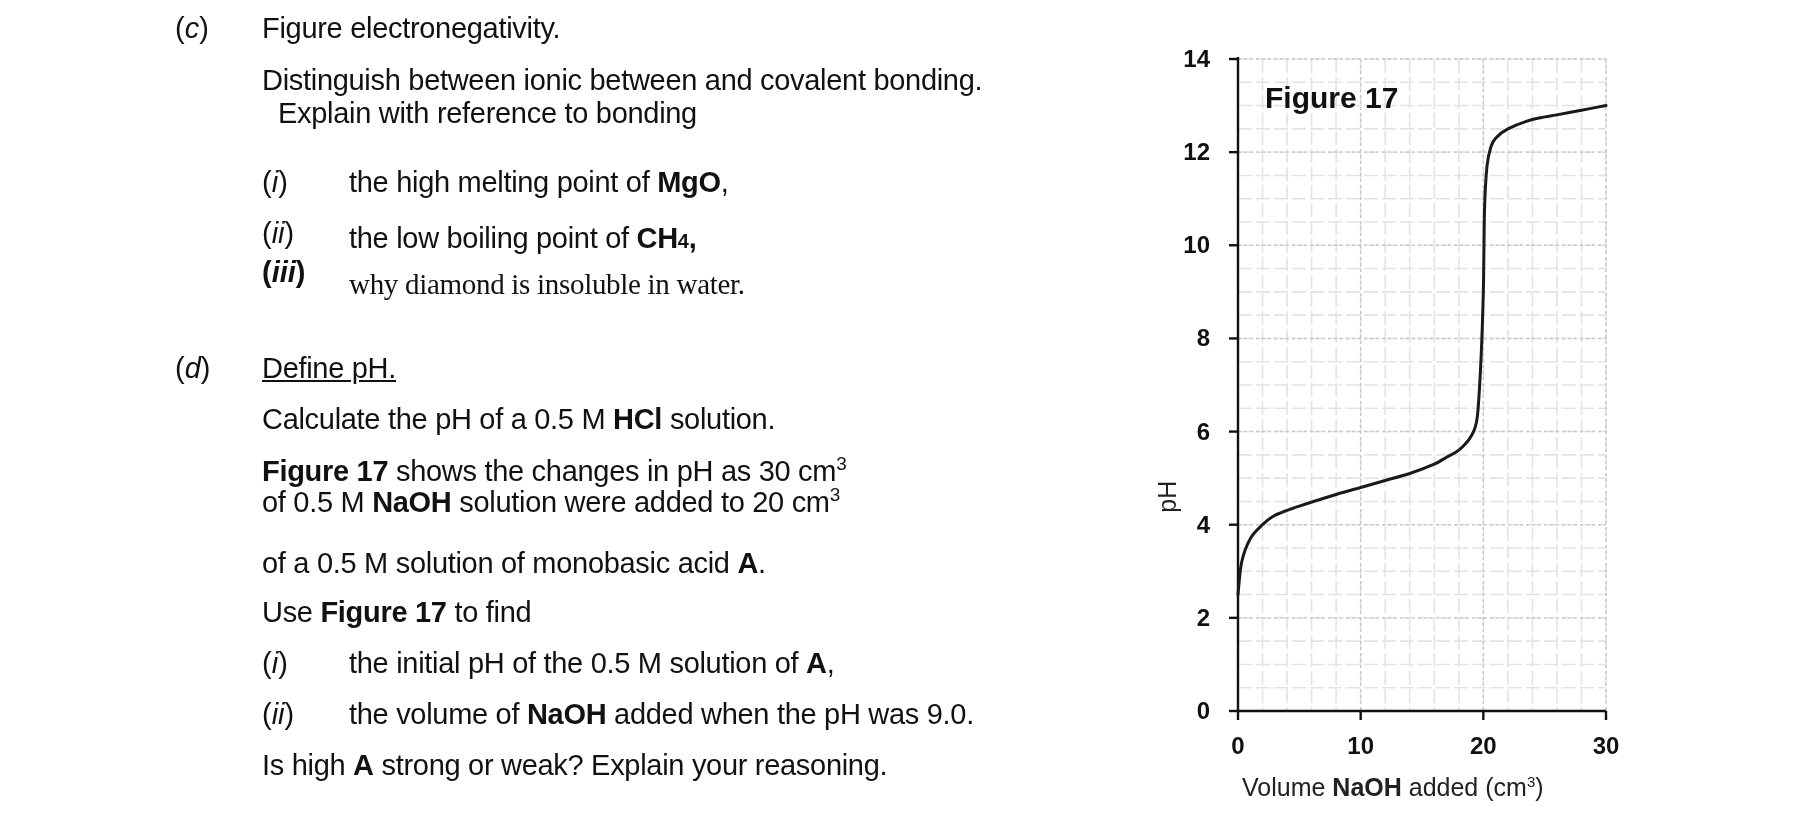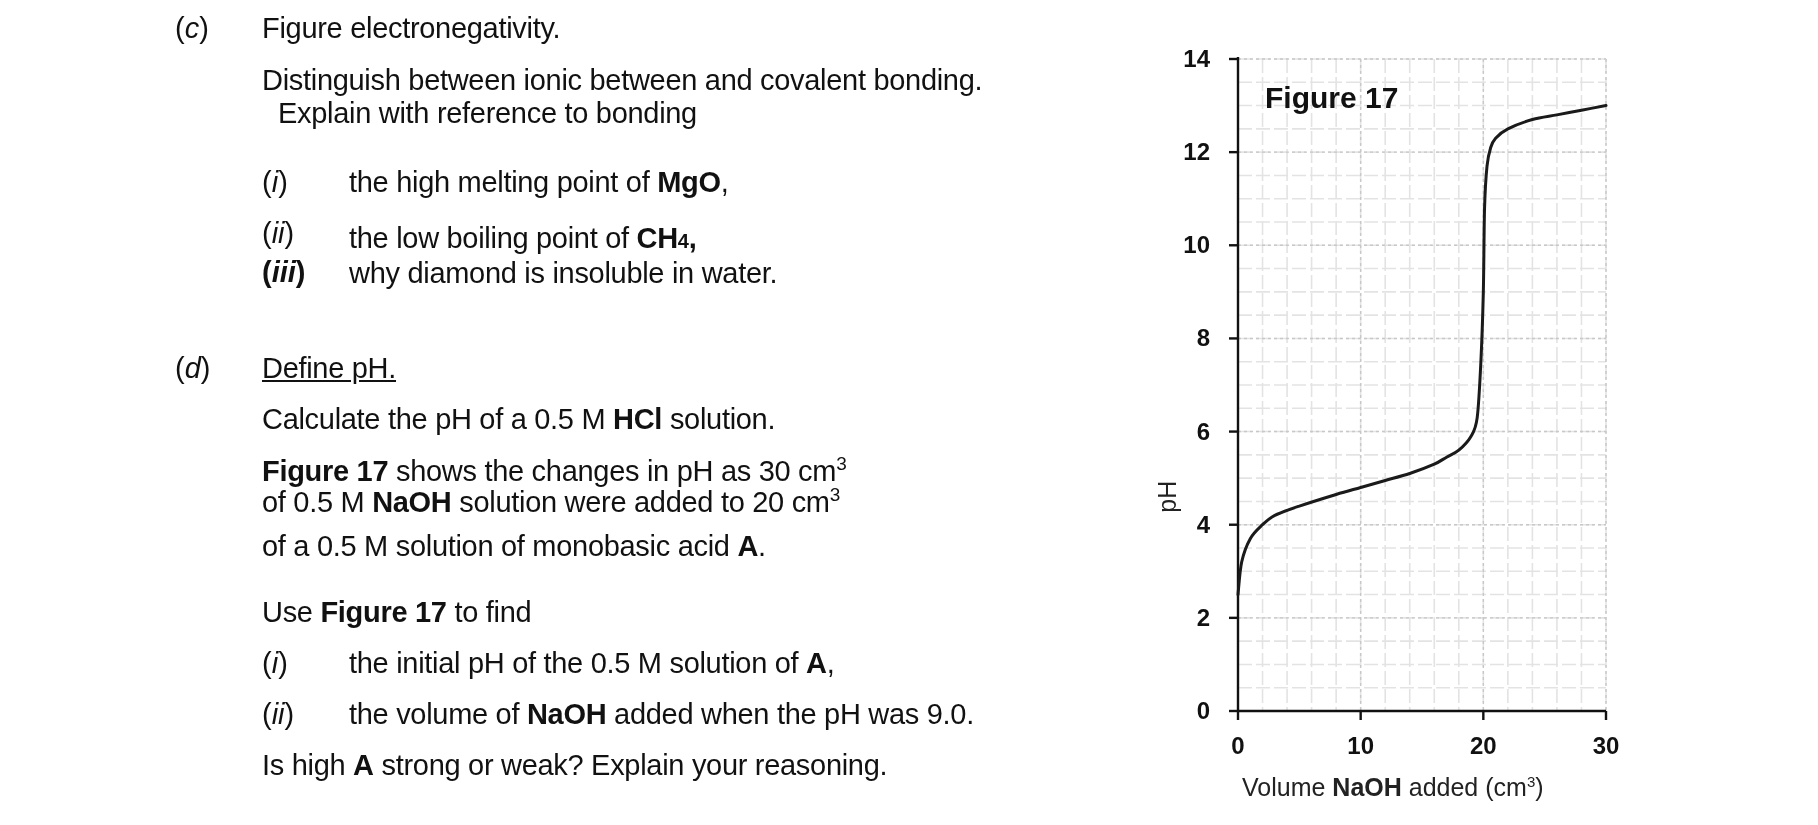--- a/index.html
+++ b/index.html
@@ -24,28 +24,28 @@
 <div class="q" style="left:262px; top:66px;">Distinguish between ionic between and covalent bonding.</div>
 <div class="q" style="left:262px; top:99px;margin-left:16px;">Explain with reference to bonding</div>
 
 <div class="lbl" style="left:262px; top:168px;">(<i>i</i>)</div>
 <div class="q" style="left:349px; top:168px;"><span>the high melting point of </span><b>MgO</b><span>,</span></div>
 
 <div class="lbl" style="left:262px; top:219px;">(<i>ii</i>)</div>
 <div class="q" style="left:349px; top:224px;"><span>the low boiling point of </span><b>CH</b><b style="font-size:20px;">4</b><b>,</b></div>
 
 <div class="lbl" style="left:262px; top:258px;font-weight:bold;">(<i>iii</i>)</div>
-<div class="q" style="left:349px; top:259px;">why diamond is insoluble in water.</div>
+<div class="q" style="left:349px; top:270px;font-family:Liberation Serif, serif;">why diamond is insoluble in water.</div>
 
 <div class="lbl" style="left:175px; top:354px;">(<i>d</i>)</div>
 <div class="q" style="left:262px; top:354px;text-decoration:underline;">Define pH.</div>
 <div class="q" style="left:262px; top:405px;"><span>Calculate the pH of a 0.5 M </span><b>HCl</b><span> solution.</span></div>
 <div class="q" style="left:262px; top:457px;"><b>Figure 17</b><span> shows the changes in pH as 30 cm</span><sup>3</sup></div>
 <div class="q" style="left:262px; top:488px;"><span>of 0.5 M </span><b>NaOH</b><span> solution were added to 20 cm</span><sup>3</sup></div>
-<div class="q" style="left:262px; top:532px;text-align:right;"><span>of a 0.5 M solution of monobasic acid </span><b>A</b><span>.</span></div>
+<div class="q" style="left:262px; top:549px;text-align:right;"><span>of a 0.5 M solution of monobasic acid </span><b>A</b><span>.</span></div>
 <div class="q" style="left:262px; top:598px;"><span>Use </span><b>Figure 17</b><span> to find</span></div>
 
 <div class="lbl" style="left:262px; top:649px;">(<i>i</i>)</div>
 <div class="q" style="left:349px; top:649px;"><span>the initial pH of the 0.5 M solution of </span><b>A</b><span>,</span></div>
 
 <div class="lbl" style="left:262px; top:700px;">(<i>ii</i>)</div>
 <div class="q" style="left:349px; top:700px;"><span>the volume of </span><b>NaOH</b><span> added when the pH was 9.0.</span></div>
 
 <div class="q" style="left:262px; top:751px;"><span>Is high </span><b>A</b><span> strong or weak?  Explain your reasoning.</span></div>
 

